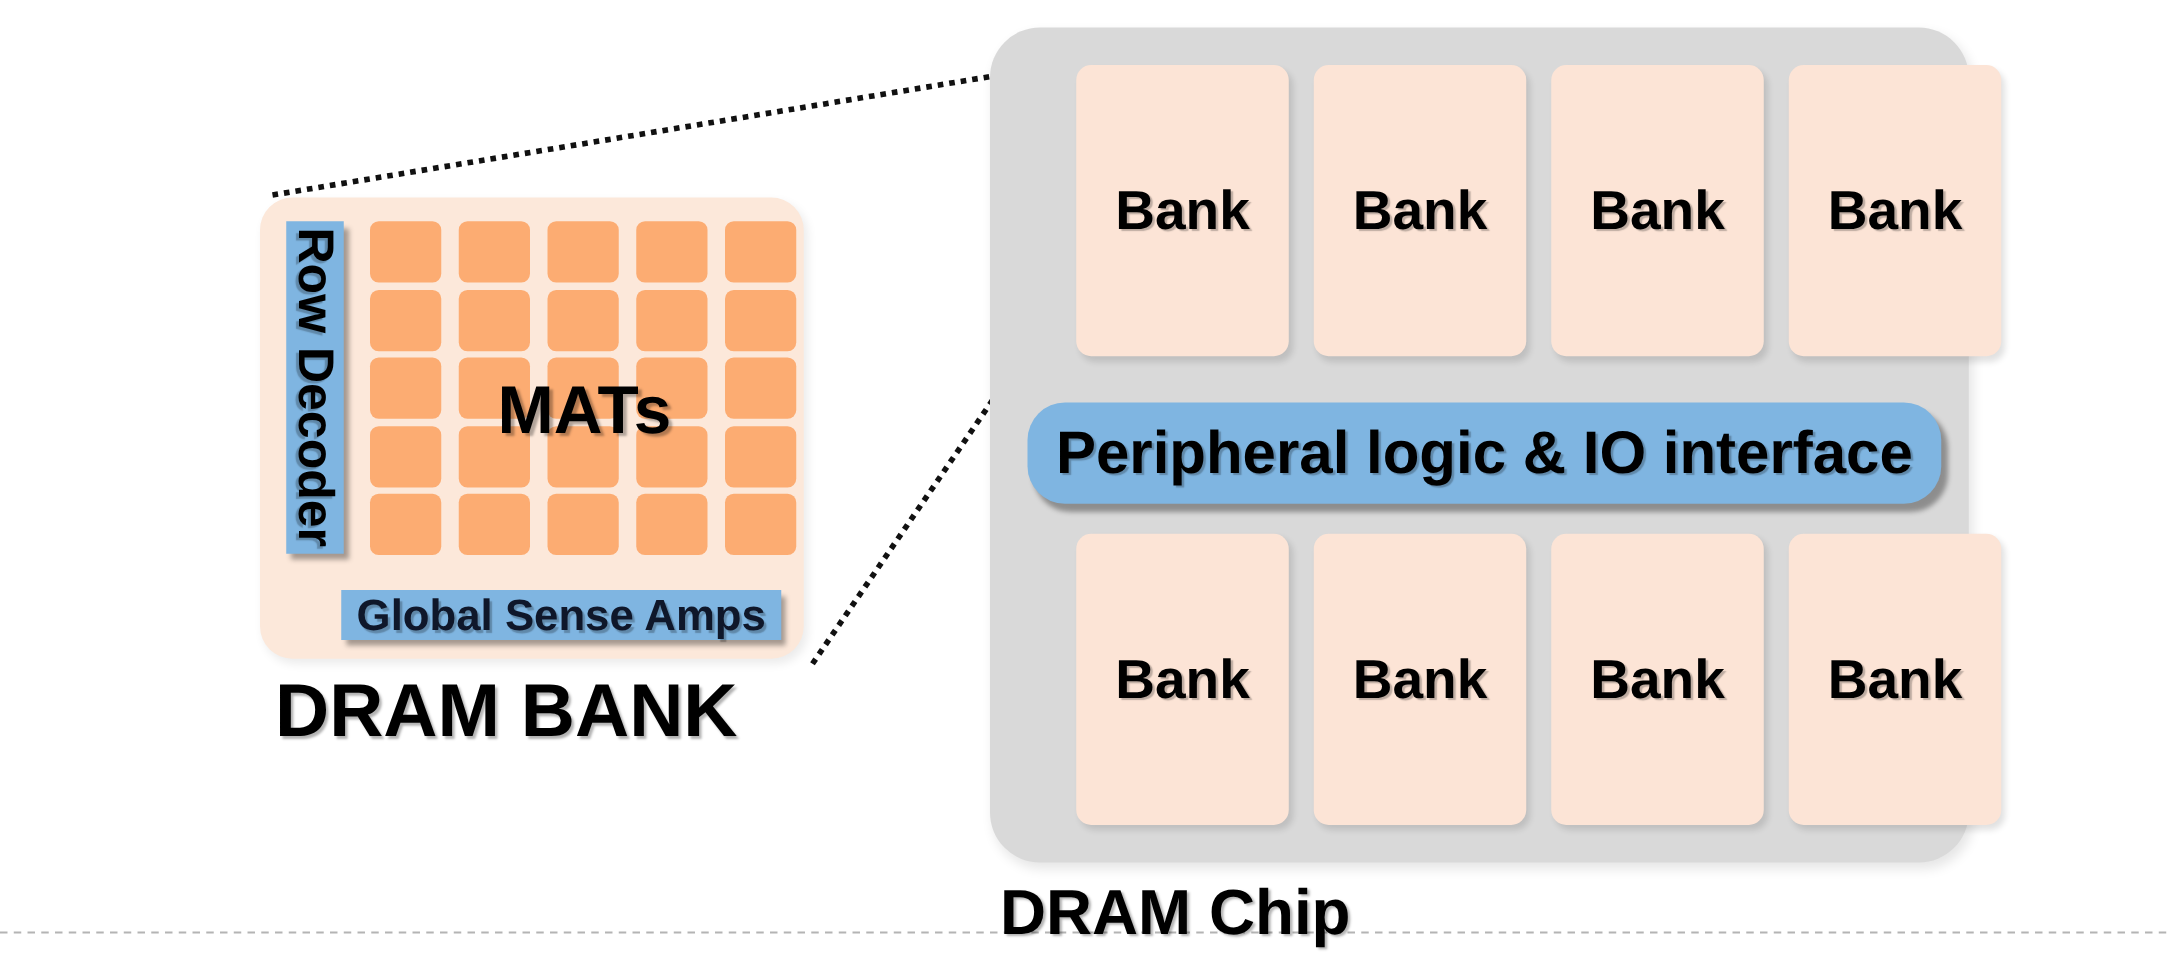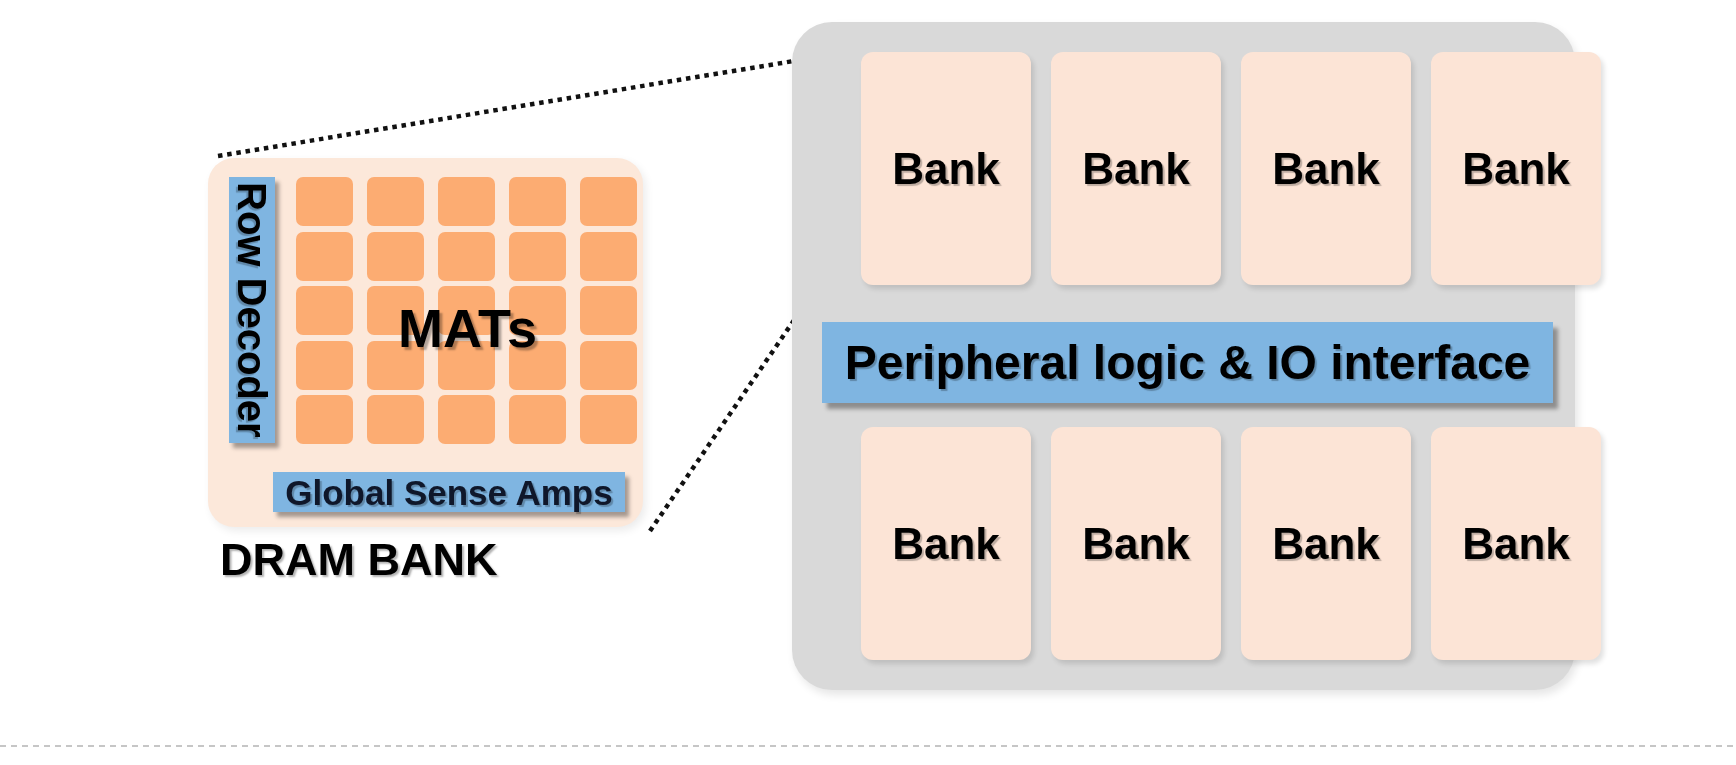--- a/index.html
+++ b/index.html
@@ -53,21 +53,21 @@
     background:var(--blue);
     box-shadow:4px 5px 4px rgba(0,0,0,0.35);
     display:flex;align-items:center;justify-content:center;
   }
   .gsa-bar span{
     font-size:35px;font-weight:700;color:#0f172a;line-height:1;
     text-shadow:2px 2px 1px rgba(0,0,0,0.25);white-space:nowrap;
   }
   .bank-caption{
     position:absolute;left:220px;top:534px;
-    font-size:45px;font-weight:700;color:#000;
+    font-size:60px;font-weight:700;color:#000;
     text-shadow:2px 2px 2px rgba(0,0,0,0.3);white-space:nowrap;
   }
 
   
   .chip-box{
     position:absolute;left:792px;top:22px;width:783px;height:668px;
     background:var(--gray);border-radius:40px;
     box-shadow:3px 5px 9px rgba(0,0,0,0.10);
   }
   .bank-row{
@@ -81,21 +81,21 @@
     display:flex;align-items:center;justify-content:center;
   }
   .bank-cell span{
     font-size:44px;font-weight:700;color:#000;line-height:1;
     text-shadow:2px 2px 1px rgba(0,0,0,0.25);
   }
   .peripheral-bar{
     position:absolute;left:30px;top:300px;width:731px;height:81px;
     background:var(--blue);
     box-shadow:5px 6px 4px rgba(0,0,0,0.35);
-    display:flex;align-items:center;justify-content:center;
+    display:flex;align-items:center;justify-content:center;border-radius:30px;
   }
   .peripheral-bar span{
     font-size:48px;font-weight:700;color:#000;line-height:1;
     text-shadow:2px 2px 1px rgba(0,0,0,0.25);white-space:nowrap;
   }
   .chip-caption{
     position:absolute;left:800px;top:700px;
     font-size:51px;font-weight:700;color:#000;
     text-shadow:2px 2px 2px rgba(0,0,0,0.3);white-space:nowrap;
   }
@@ -177,14 +177,15 @@
           <span>Bank</span>
         </div>
         <div class="bank-cell">
           <span>Bank</span>
         </div>
         <div class="bank-cell">
           <span>Bank</span>
         </div>
       </div>
   </div>
+  <div class="chip-caption">DRAM Chip</div>
 
 </div>
 
 </body></html>

